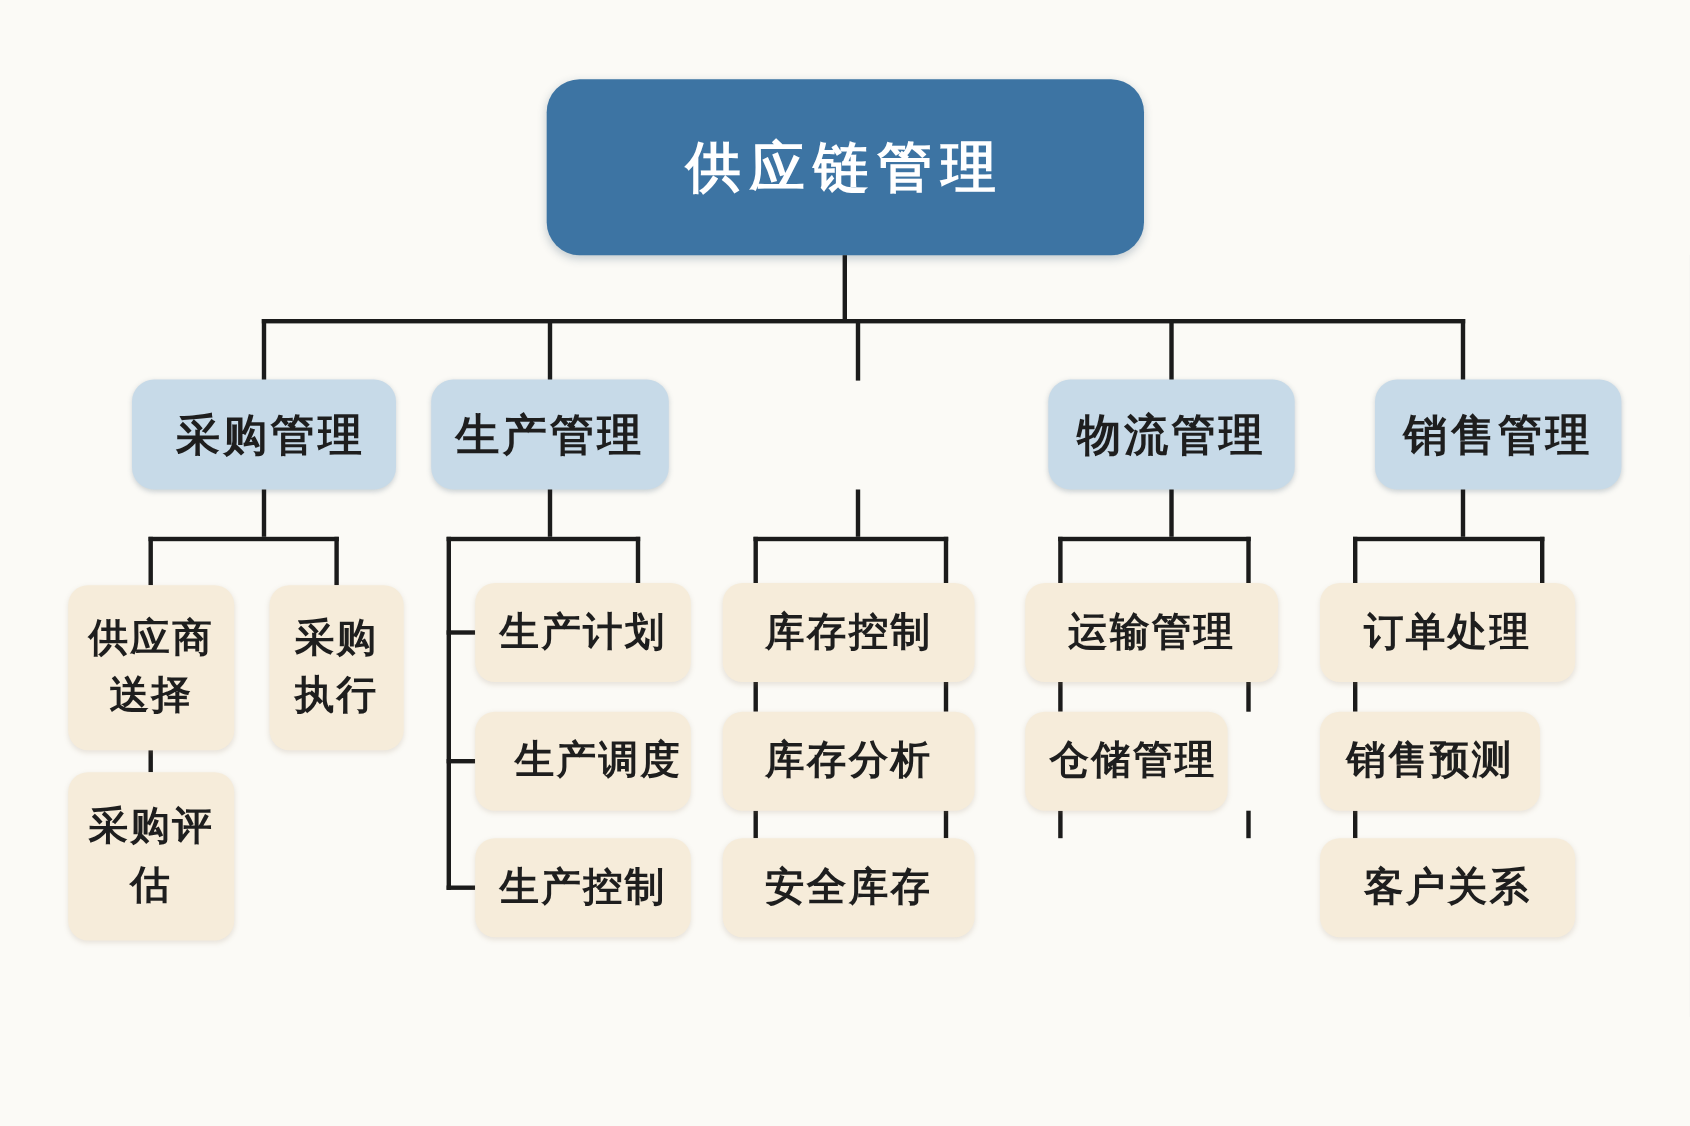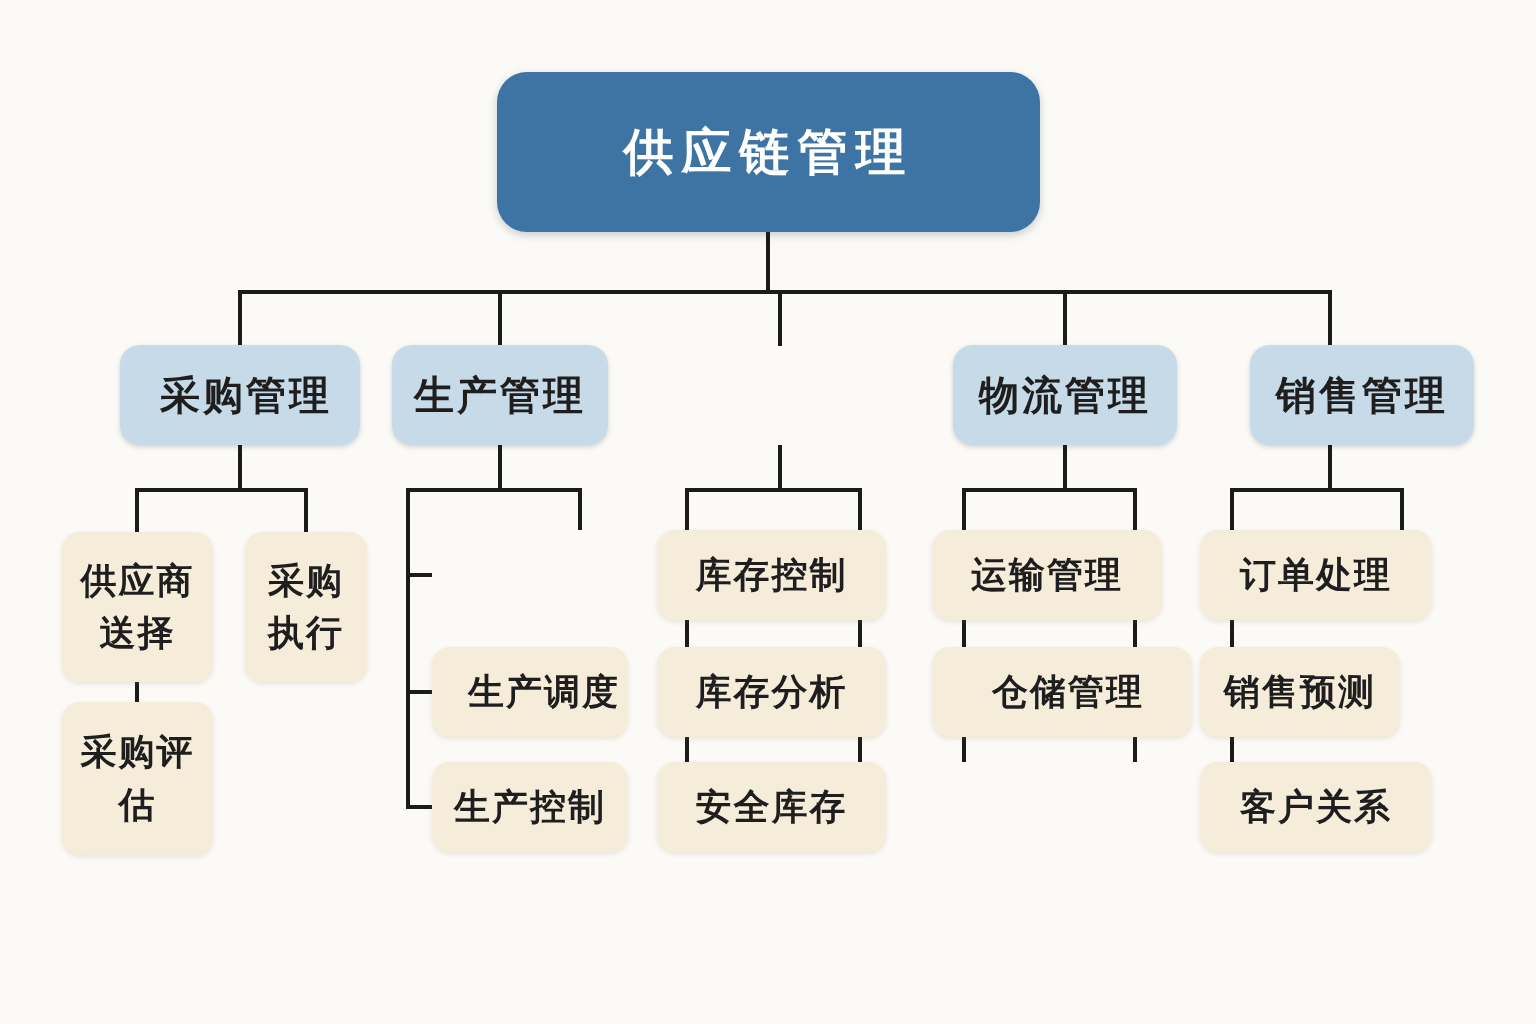--- a/index.html
+++ b/index.html
@@ -98,20 +98,23 @@
   </div>
 
   <div class="line" style="left:498px;top:445px;width:4px;height:43px;"></div>
   <div class="line" style="left:406px;top:488px;width:176px;height:4px;"></div>
   <div class="line" style="left:578px;top:488px;width:4px;height:42px;"></div>
   <div class="line" style="left:406px;top:488px;width:4px;height:321px;"></div>
   <div class="line" style="left:406px;top:573px;width:26px;height:4px;"></div>
   <div class="line" style="left:406px;top:690px;width:26px;height:4px;"></div>
   <div class="line" style="left:406px;top:805px;width:26px;height:4px;"></div>
 
+  <div class="node l3-node" style="left:432px;top:530px;width:196px;height:90px;">
+    <span>生产计划</span>
+  </div>
   <div class="node l3-node" style="left:432px;top:647px;width:196px;height:90px;justify-content:flex-end;">
     <span>生产调度</span>
   </div>
   <div class="node l3-node" style="left:432px;top:762px;width:196px;height:90px;">
     <span>生产控制</span>
   </div>
 
   <div class="line" style="left:778px;top:445px;width:4px;height:43px;"></div>
   <div class="line" style="left:685px;top:488px;width:177px;height:4px;"></div>
   <div class="line" style="left:685px;top:488px;width:4px;height:42px;"></div>
@@ -136,21 +139,21 @@
   <div class="line" style="left:962px;top:488px;width:4px;height:42px;"></div>
   <div class="line" style="left:1133px;top:488px;width:4px;height:42px;"></div>
   <div class="line" style="left:962px;top:620px;width:4px;height:27px;"></div>
   <div class="line" style="left:1133px;top:620px;width:4px;height:27px;"></div>
   <div class="line" style="left:962px;top:737px;width:4px;height:25px;"></div>
   <div class="line" style="left:1133px;top:737px;width:4px;height:25px;"></div>
 
   <div class="node l3-node" style="left:932px;top:530px;width:230px;height:90px;">
     <span>运输管理</span>
   </div>
-  <div class="node l3-node" style="left:932px;top:647px;width:260px;height:90px;padding-left:20px;">
+  <div class="node l3-node" style="left:932px;top:647px;width:184px;height:90px;padding-left:20px;">
     <span>仓储管理</span>
   </div>
 
   <div class="line" style="left:1328px;top:445px;width:4px;height:43px;"></div>
   <div class="line" style="left:1230px;top:488px;width:174px;height:4px;"></div>
   <div class="line" style="left:1230px;top:488px;width:4px;height:42px;"></div>
   <div class="line" style="left:1400px;top:488px;width:4px;height:42px;"></div>
   <div class="line" style="left:1230px;top:620px;width:4px;height:27px;"></div>
   <div class="line" style="left:1230px;top:737px;width:4px;height:25px;"></div>
 

